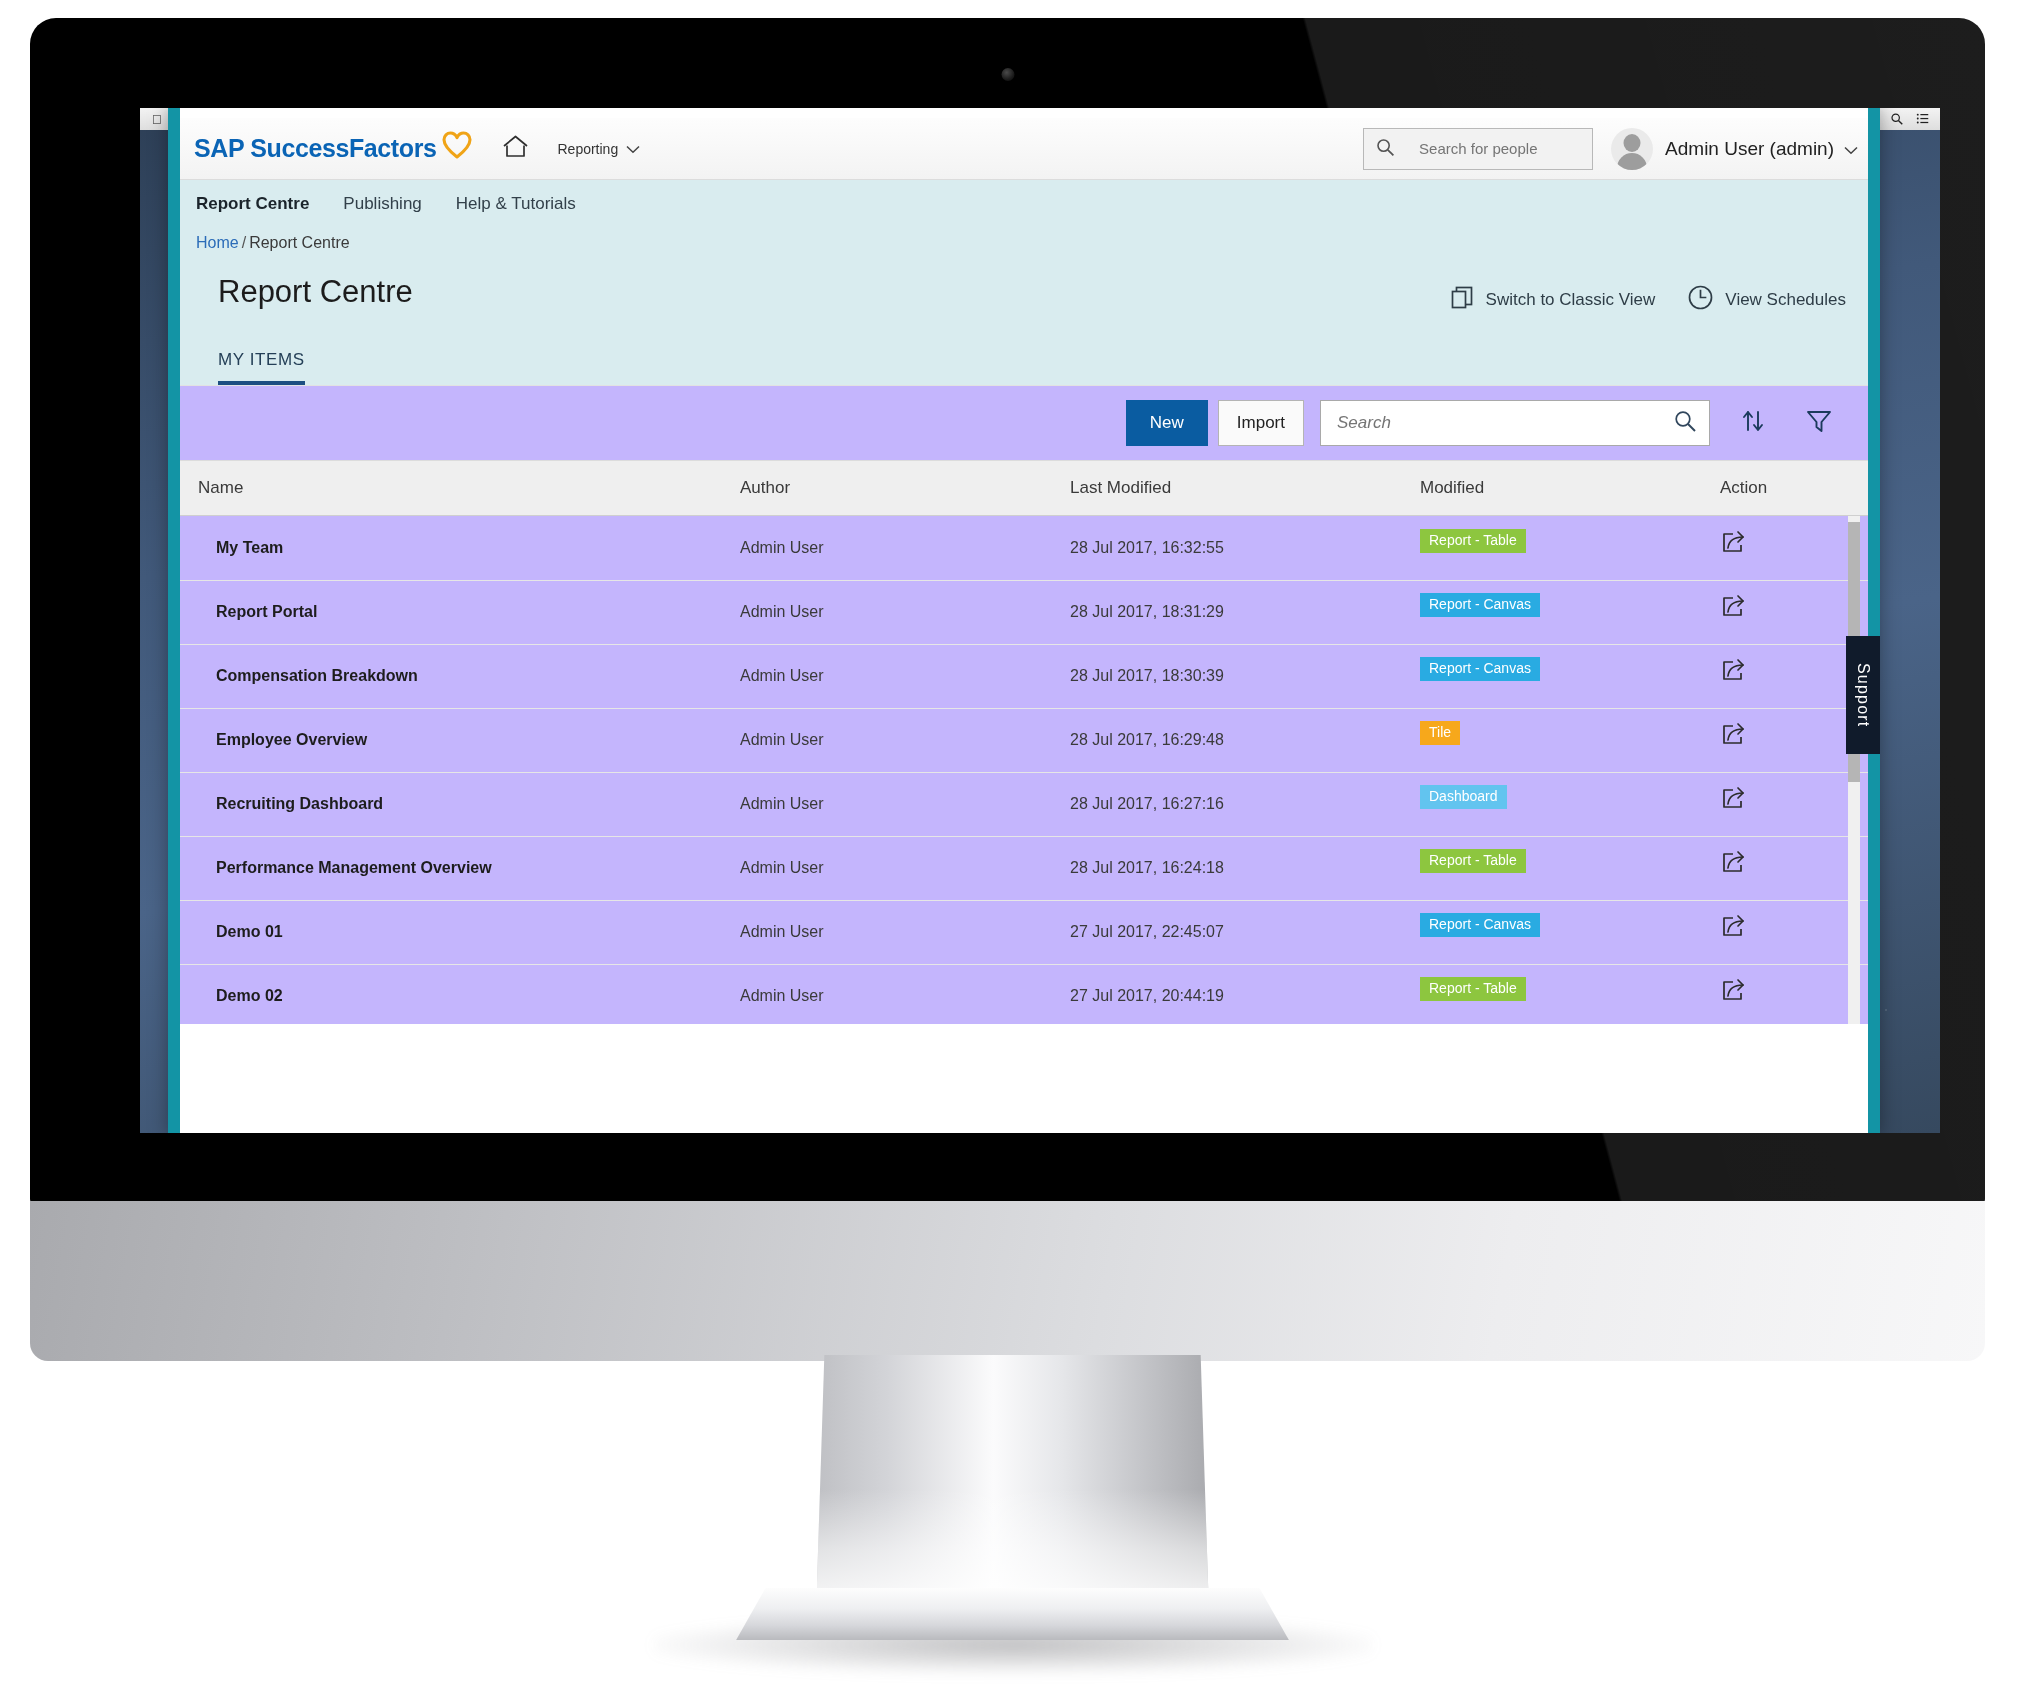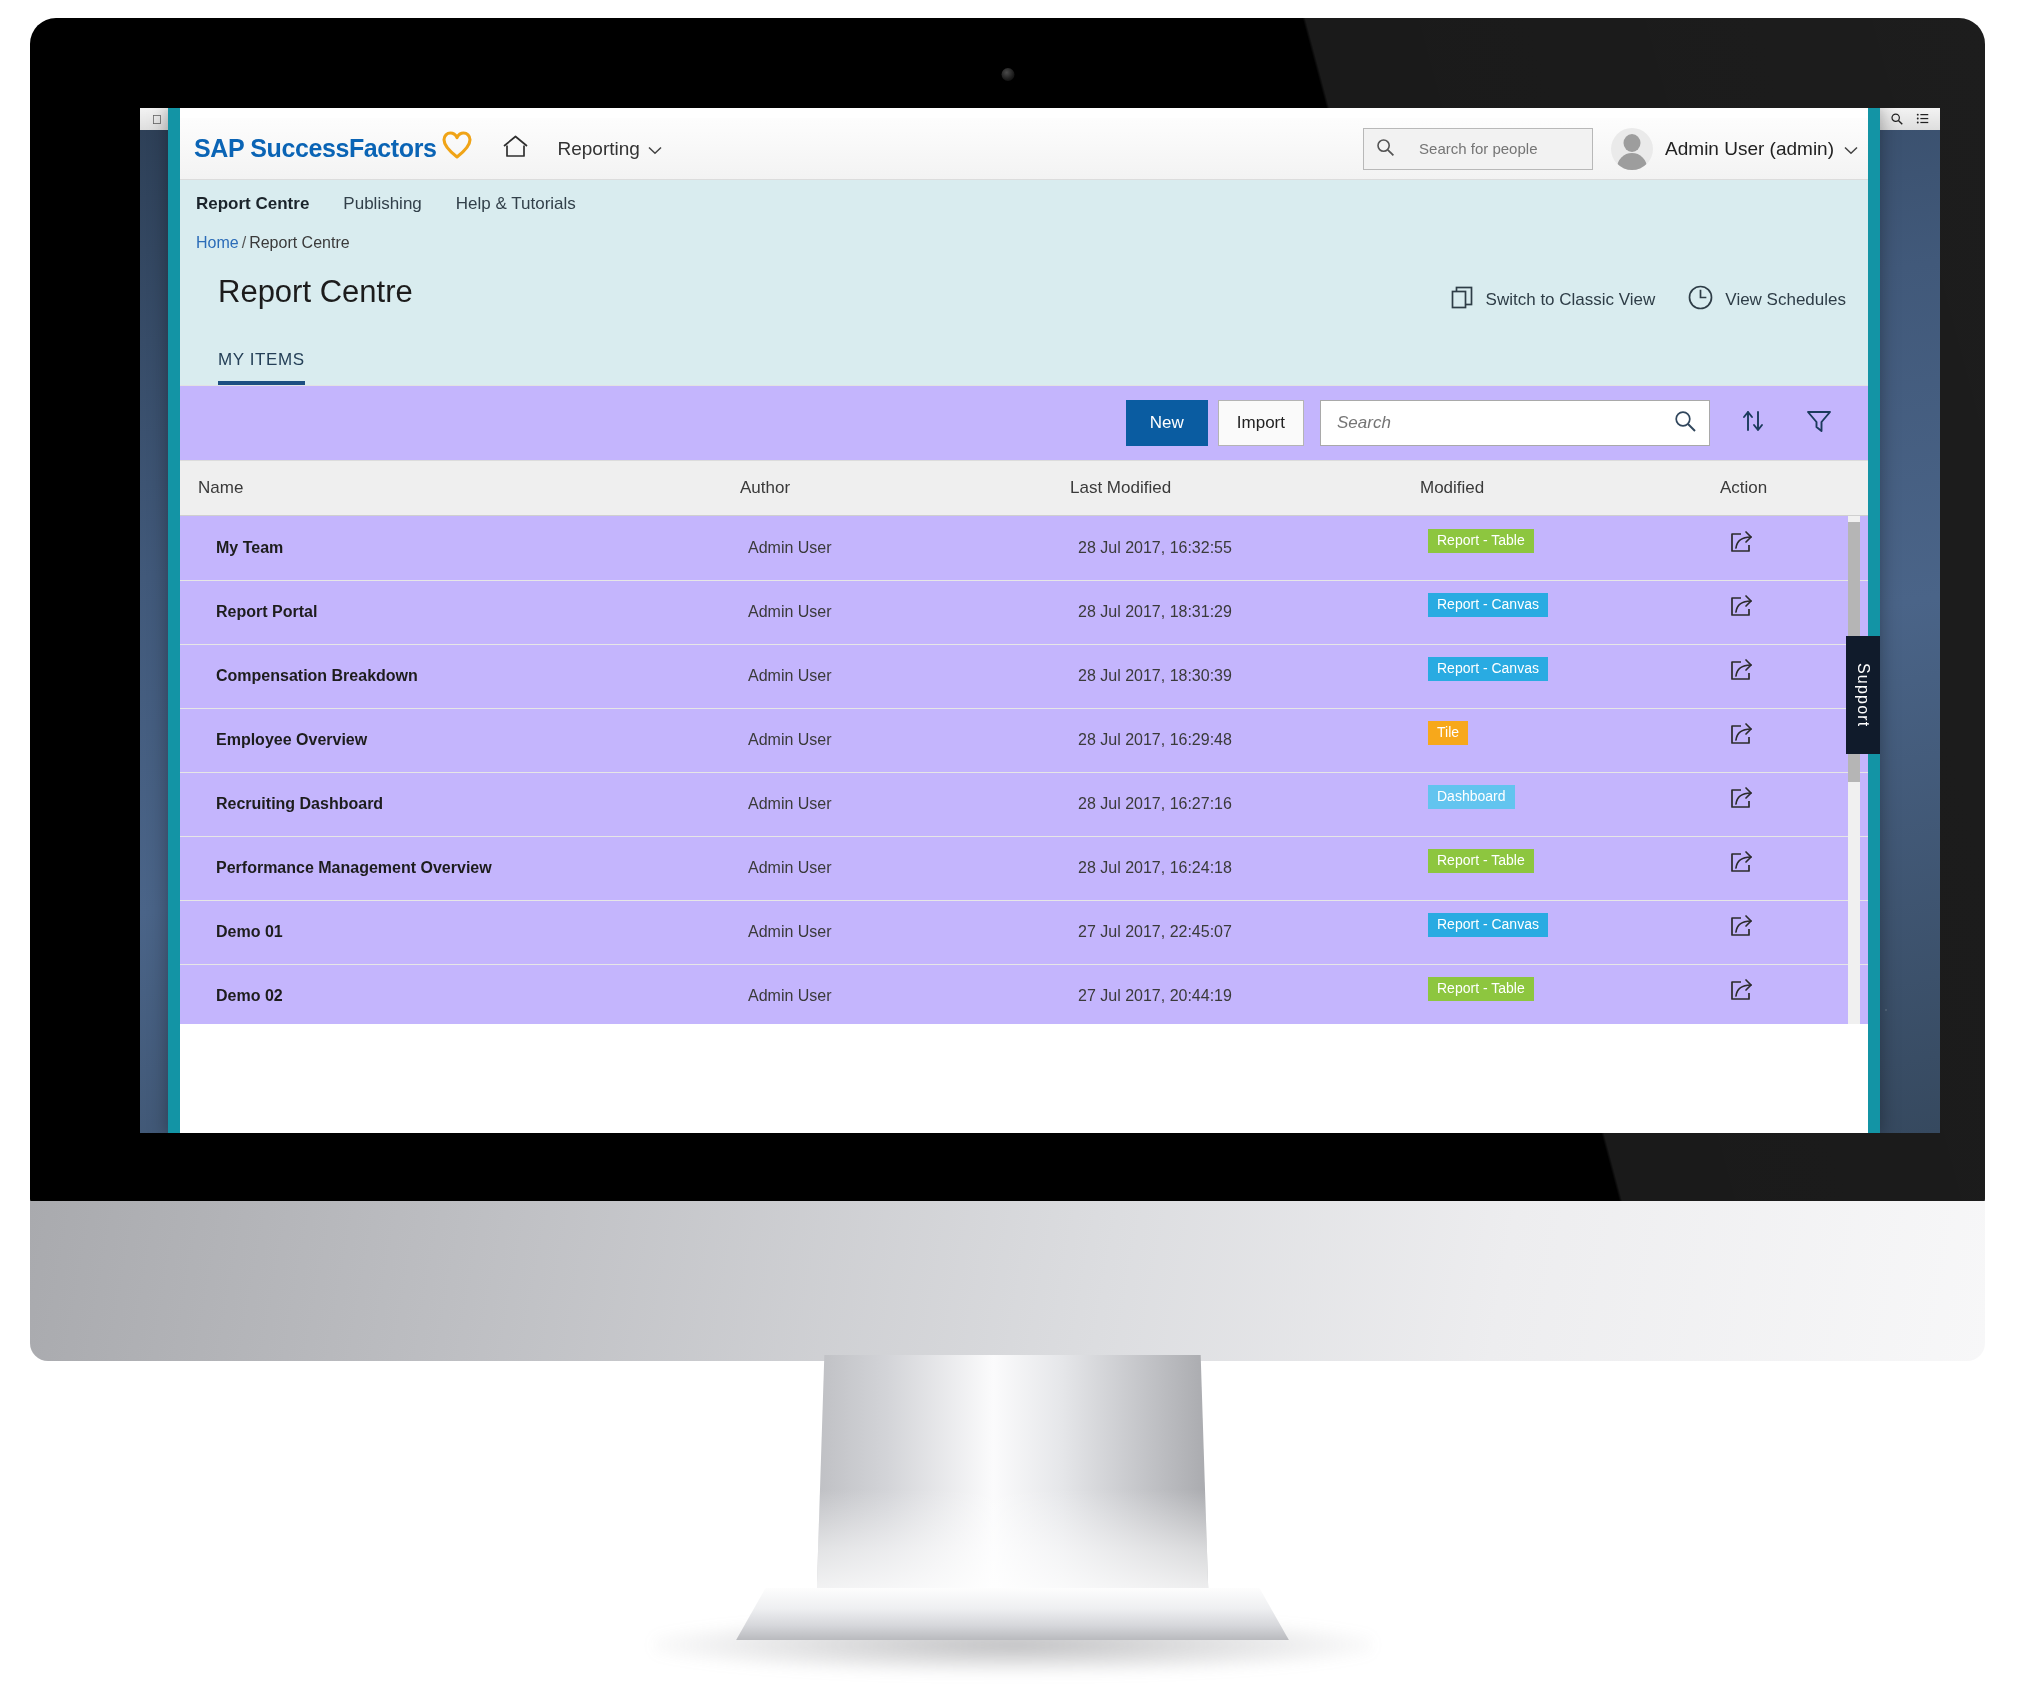--- a/index.html
+++ b/index.html
@@ -147,21 +147,21 @@
   .brand {
     display: flex; align-items: center; gap: 4px;
     font-size: 25px; font-weight: bold; color: #0a64b5;
     letter-spacing: -0.4px;
     white-space: nowrap;
   }
   .heart-icon { display:block; margin-left: 2px; }
   .home-icon { margin-left: 30px; display:block; }
   .nav-reporting {
     margin-left: 28px;
-    font-size: 19px; color: #333;
+    font-size: 14px; color: #333;
     display: flex; align-items: center; gap: 8px;
   }
   .chev { display:inline-block; }
   .gheader-right {
     margin-left: auto;
     display: flex; align-items: center; gap: 0;
     padding-right: 10px;
   }
   .people-search {
     width: 230px; height: 42px;
@@ -280,21 +280,21 @@
     border-bottom: 1px solid #cfcfcf;
   }
   .col-name   { width: 560px; padding-left: 18px !important; }
   .col-author { width: 330px; }
   .col-mod    { width: 350px; }
   .col-cat    { width: 300px; }
   .col-act    { width: 180px; }
 
   .tbl tbody td {
     border-bottom: 1px solid #e6e6e6;
-    padding: 8px;
+    padding: 0;
     height: 64px;
     vertical-align: middle;
     font-size: 16px; color: #3a3a3a;
   }
   .cell-name {
     font-weight: bold; color: #1d1d1d; font-size: 16px;
     padding-left: 18px;
   }
   .badge {
     display: inline-block;

